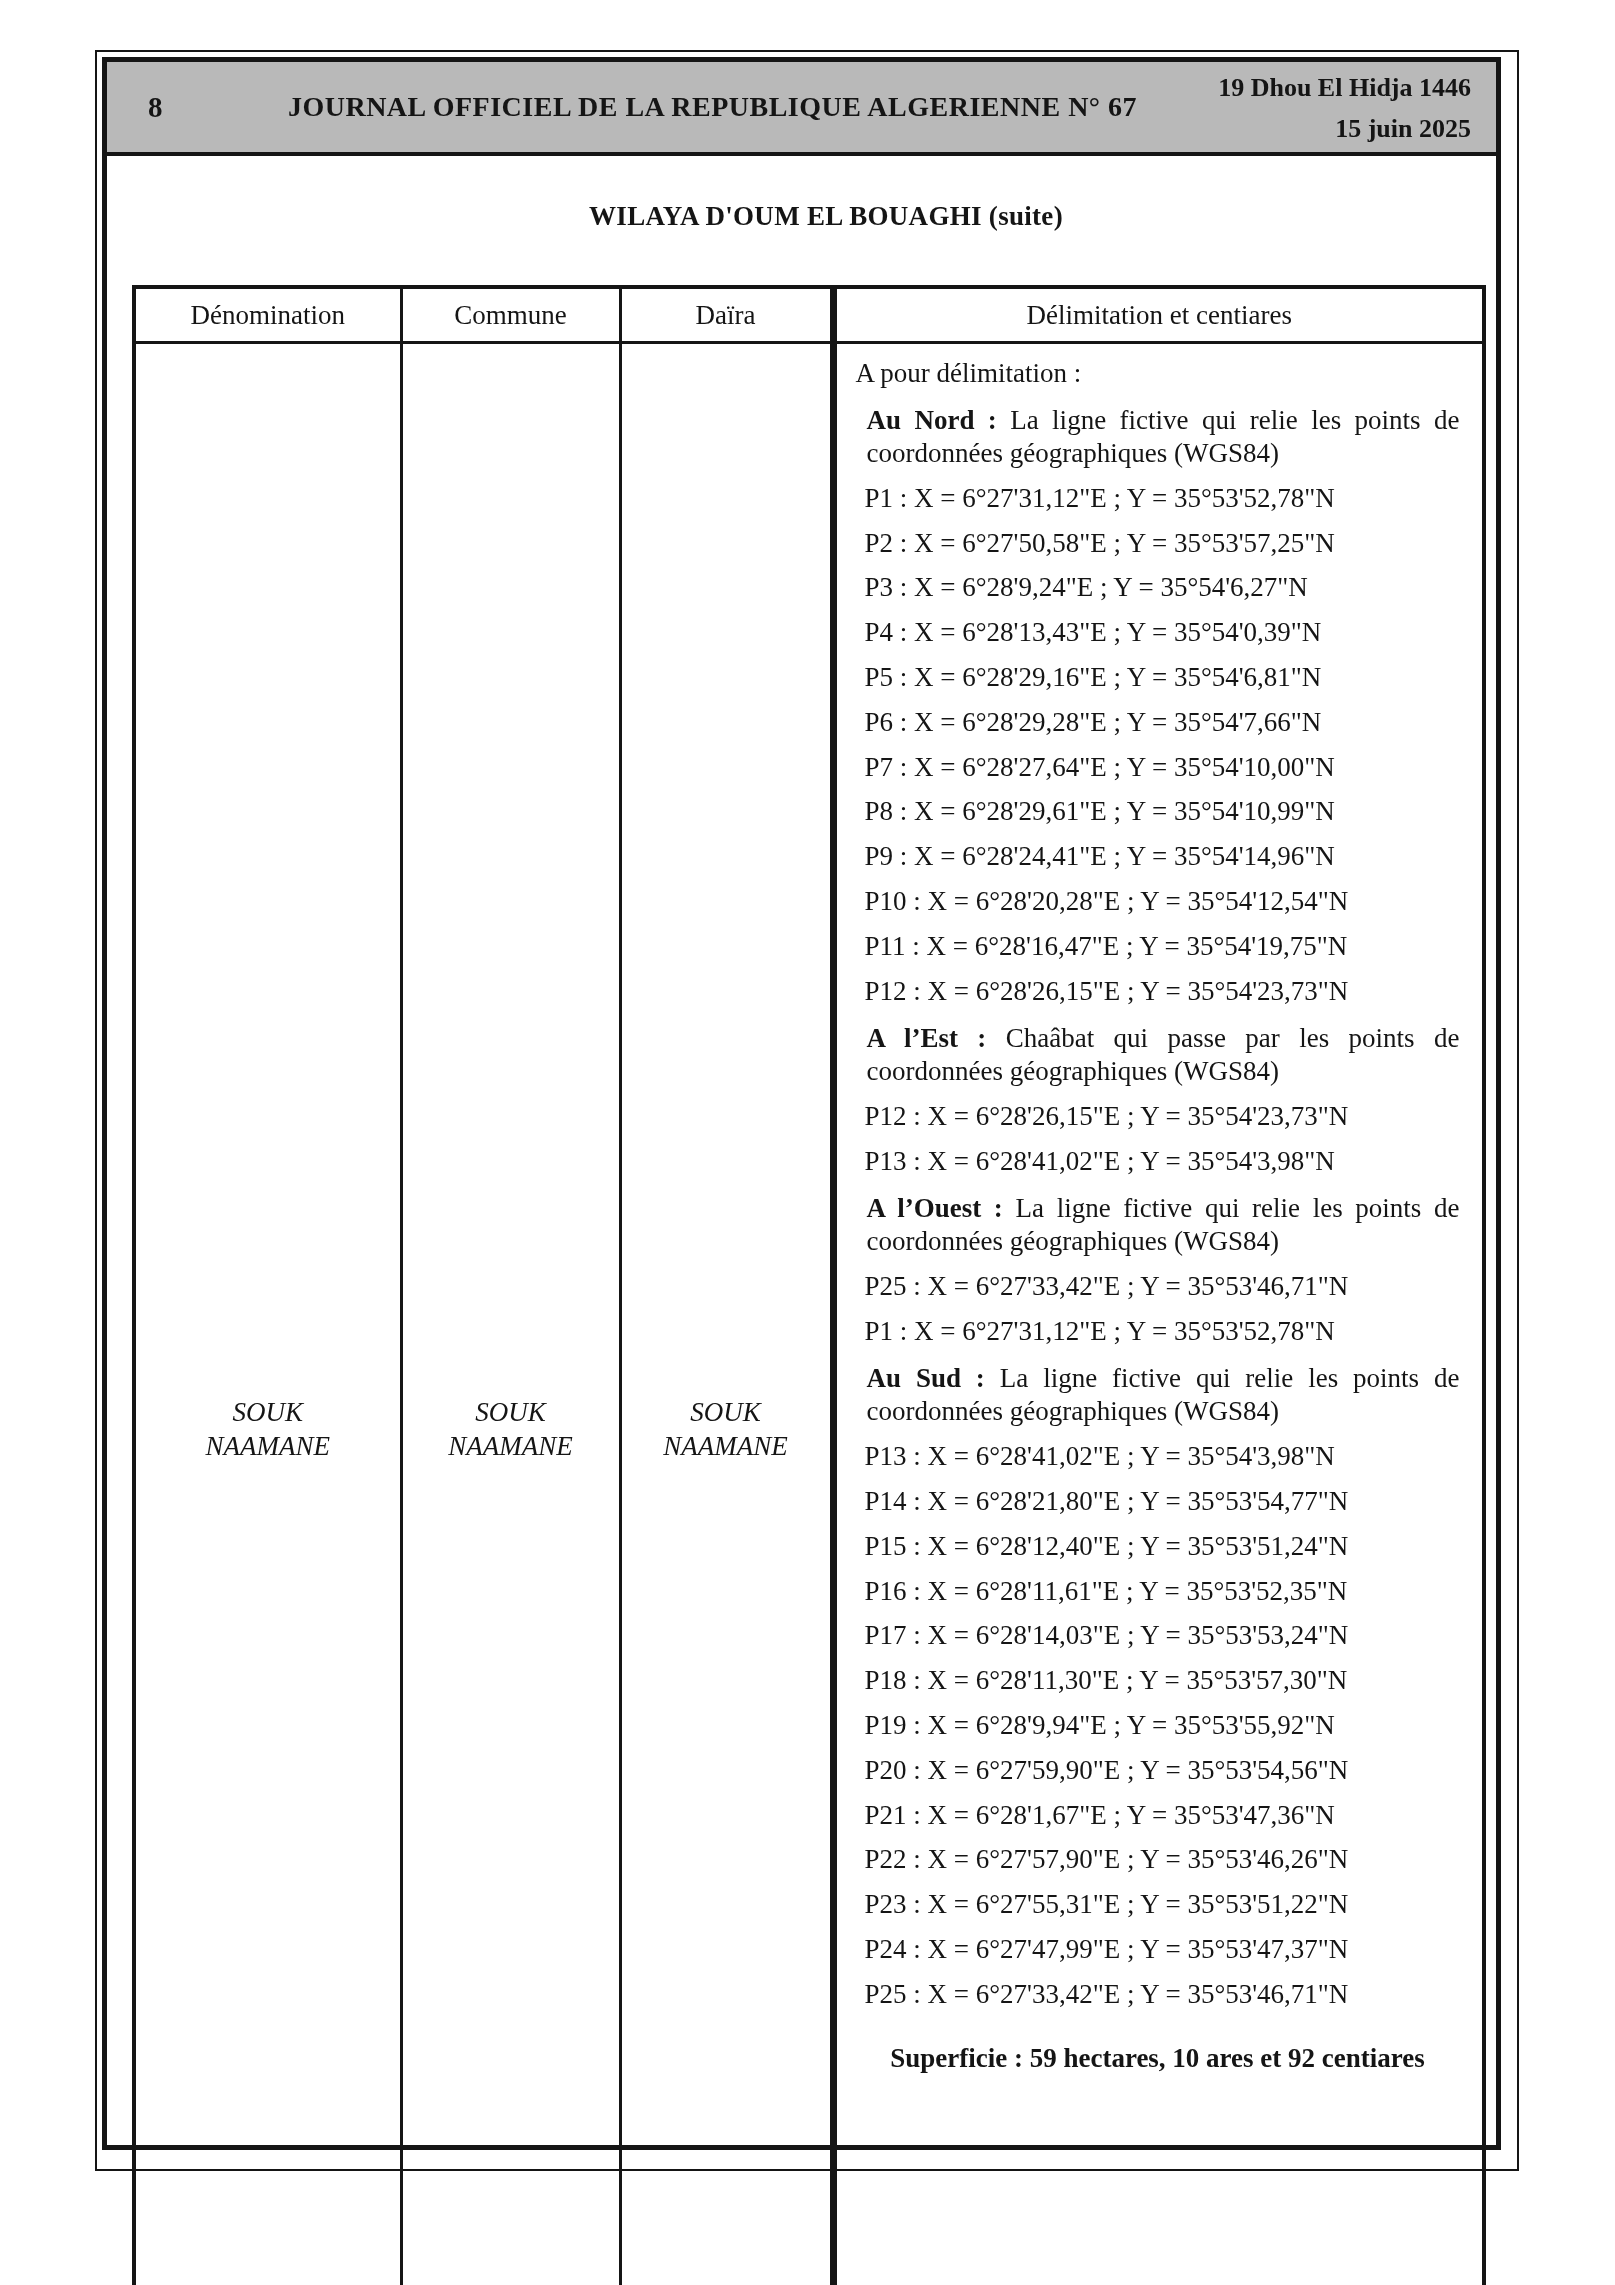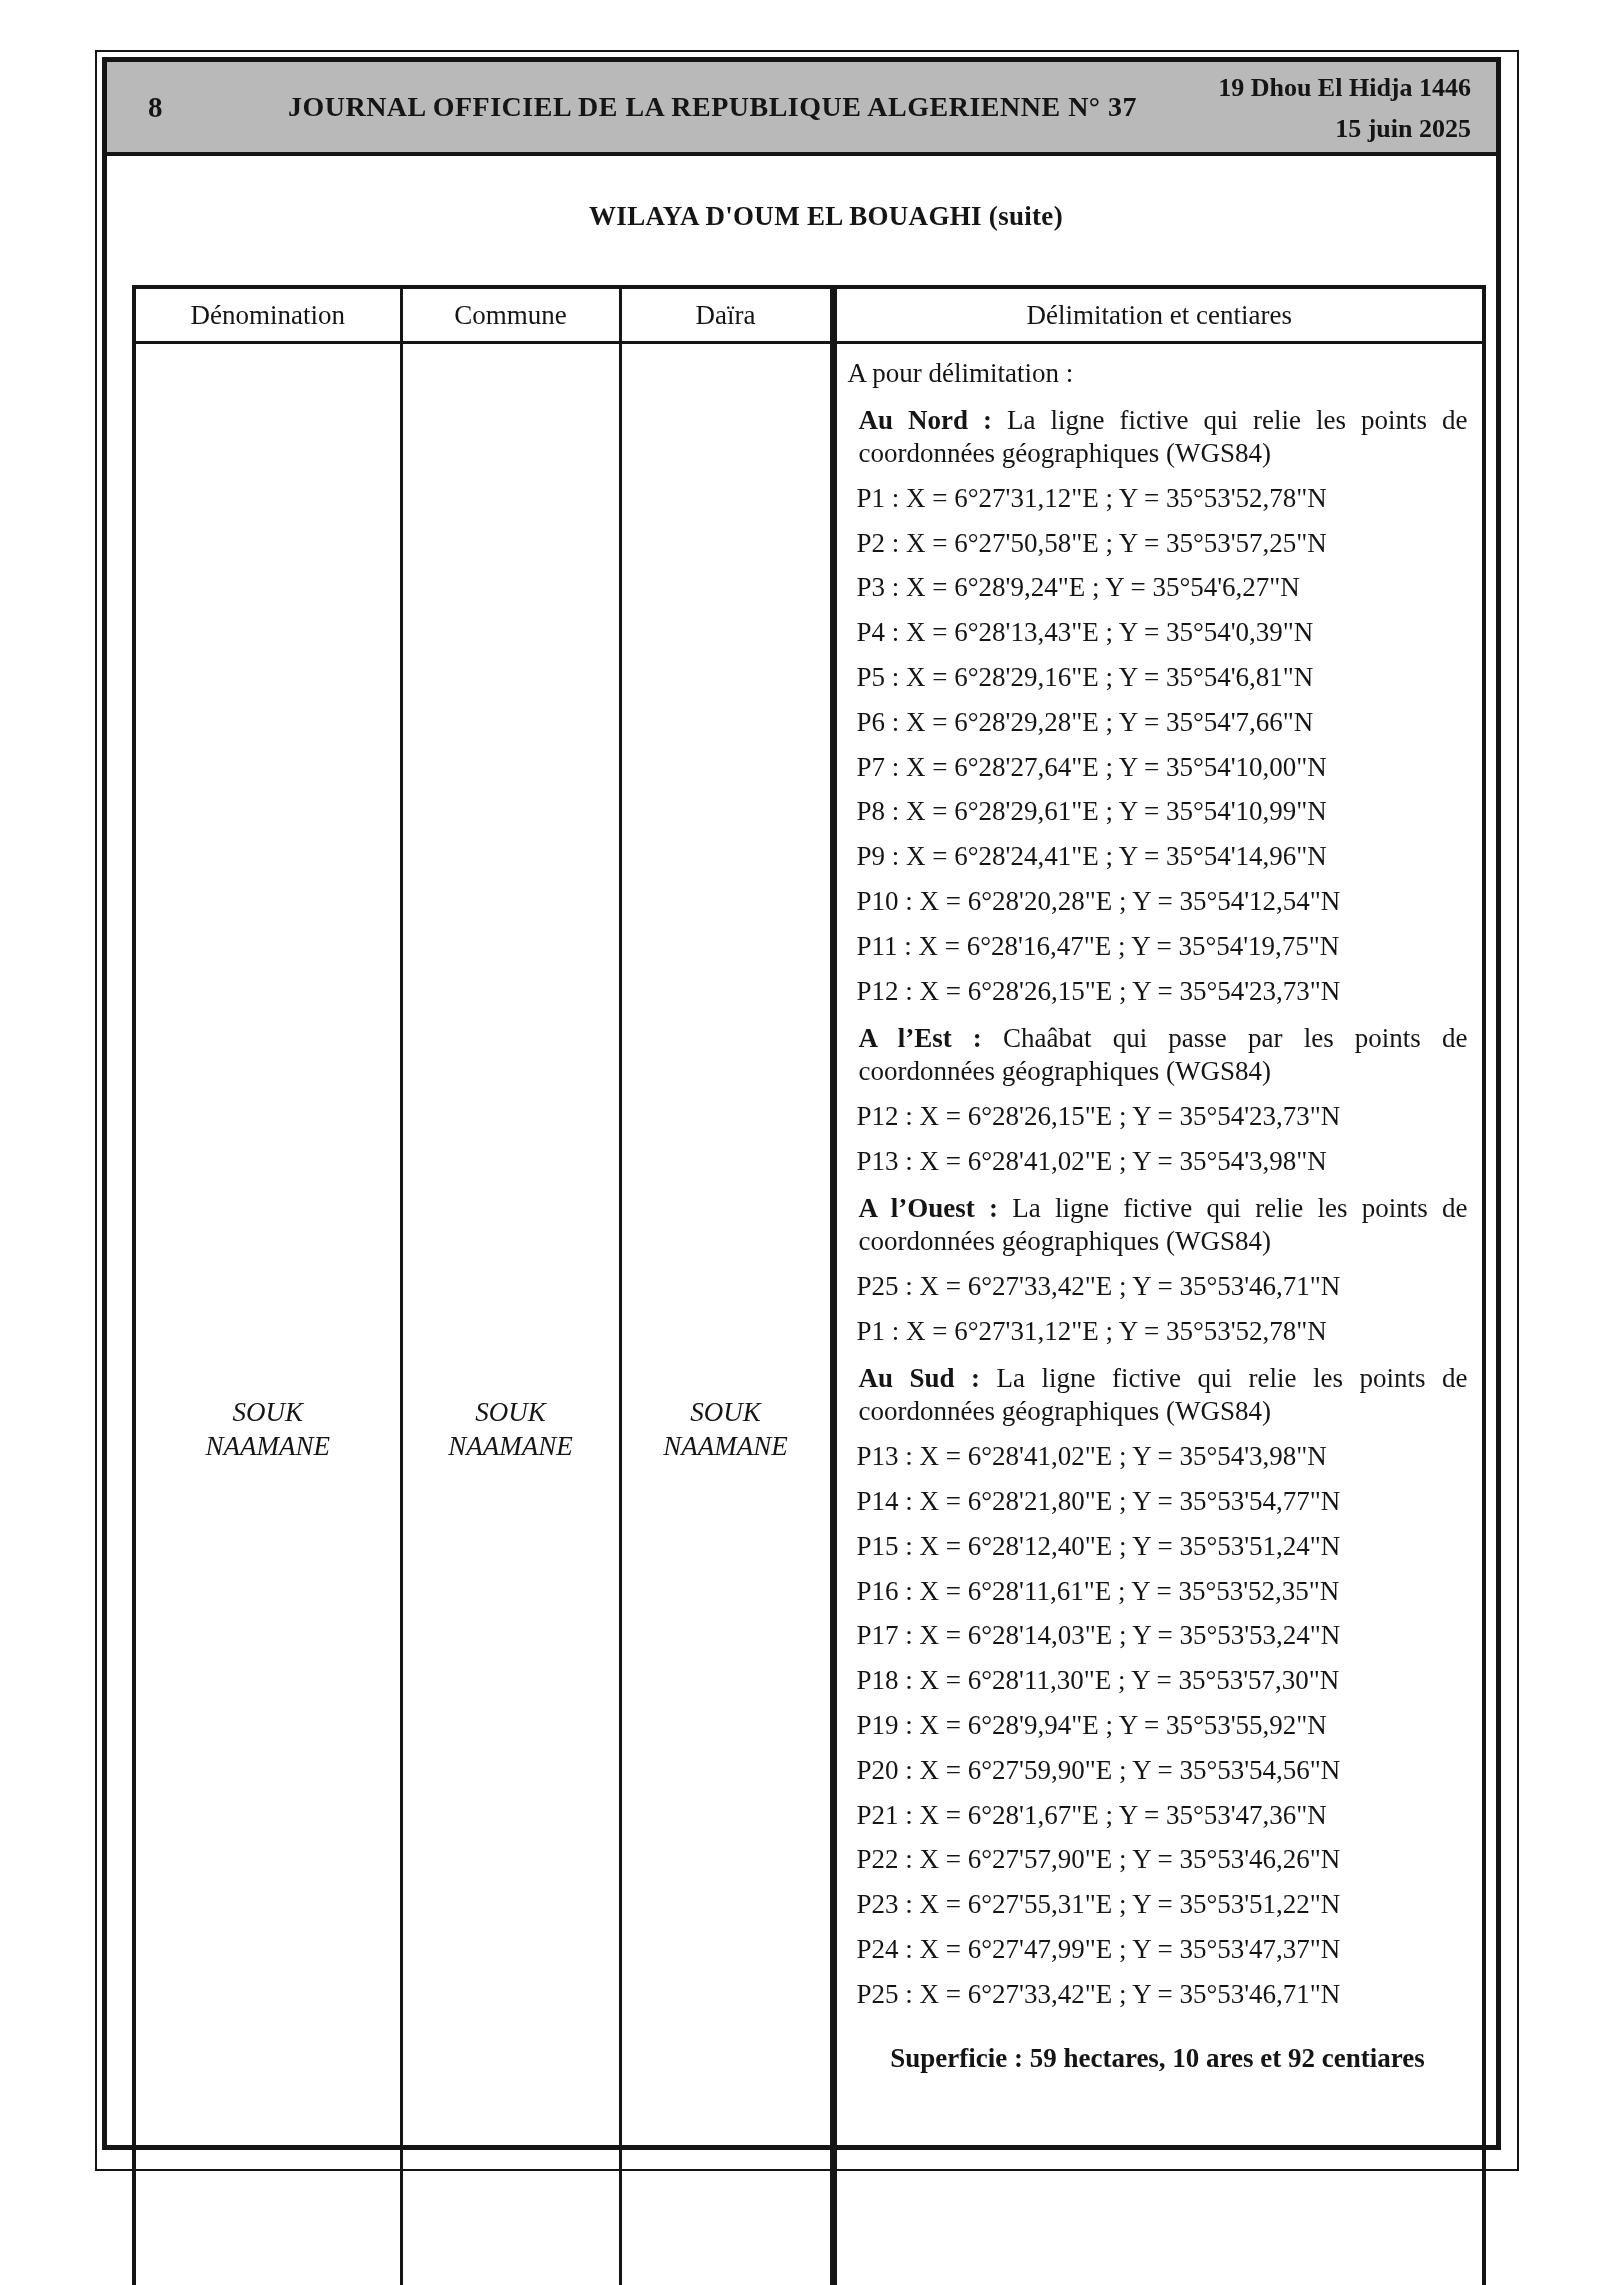--- a/index.html
+++ b/index.html
@@ -113,21 +113,21 @@
     font-size: 27px;
     line-height: 34px;
     font-style: italic;
   }
   td.delim-cell {
     vertical-align: top;
     padding: 7.2px 14.5px 0 11px;
     line-height: 33px;
   }
   td.delim-cell p {
-    margin: 0;
+    margin: 8px;
   }
   .blk-intro {
     margin-top: 5.4px !important;
   }
   .blk-section {
     margin-top: 14.5px !important;
     padding-left: 11px;
     text-align: justify;
   }
   .blk-point {
@@ -145,21 +145,21 @@
 <body>
 
 <div class="page">
 
   <div class="frame-outer"></div>
 
   <div class="frame-inner">
 
     <div class="masthead">
       <div class="pagenum">8</div>
-      <div class="jtitle">JOURNAL OFFICIEL DE LA REPUBLIQUE ALGERIENNE N° 37</div>
+      <div class="jtitle">JOURNAL OFFICIEL DE LA REPUBLIQUE ALGERIENNE N° 67</div>
       <div class="dates">
         <div>19 Dhou El Hidja 1446</div>
         <div>15 juin 2025</div>
       </div>
     </div>
 
   </div>
 
   <div class="section-title">WILAYA D'OUM EL BOUAGHI (suite)</div>
 

